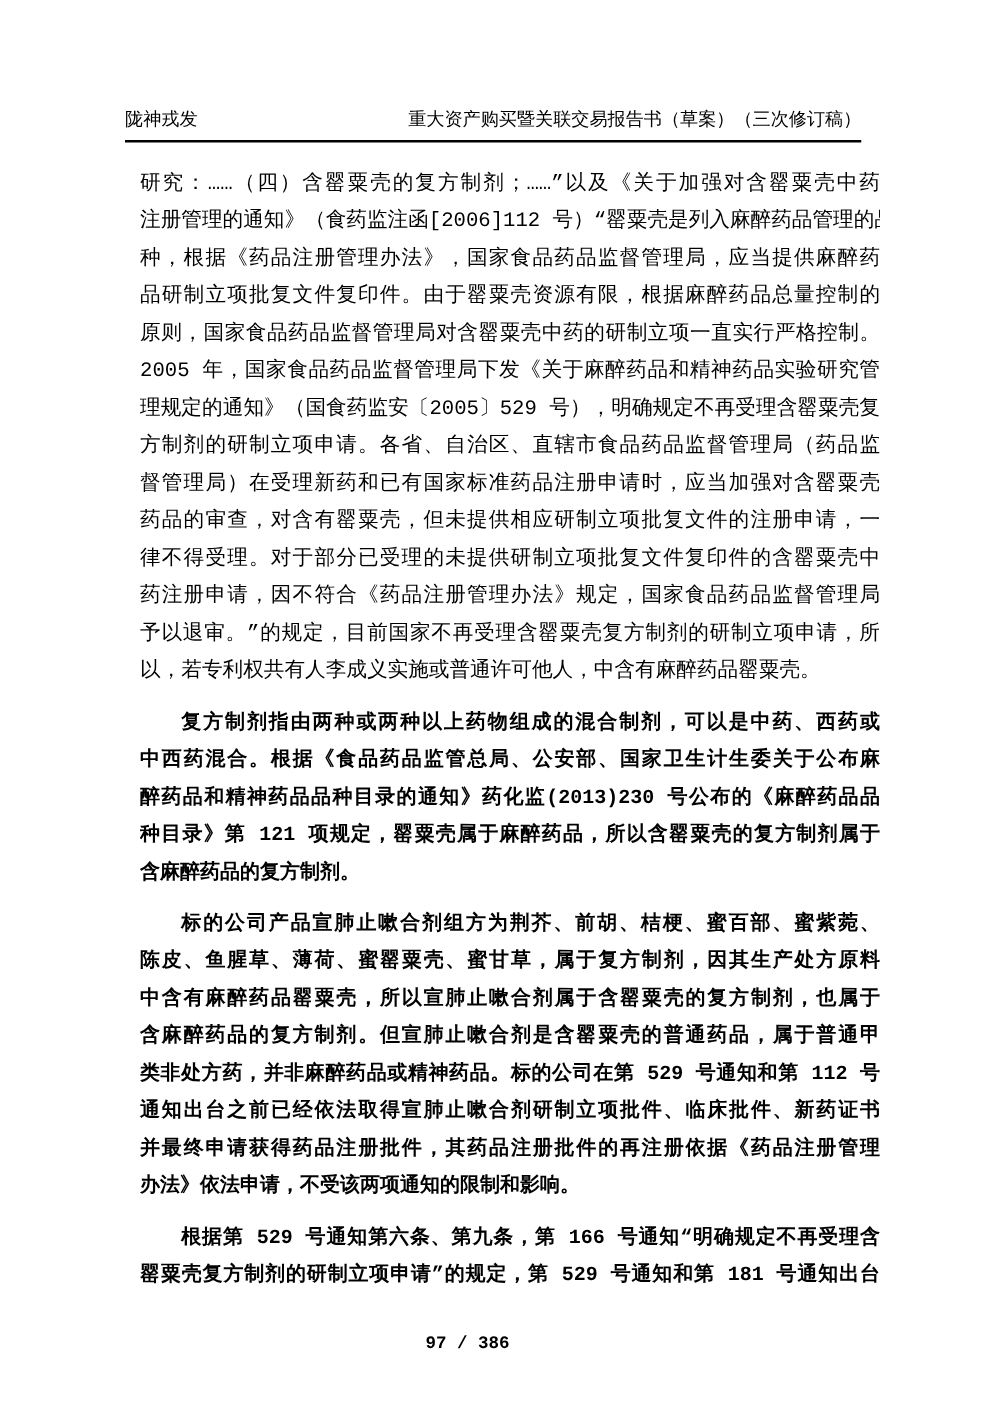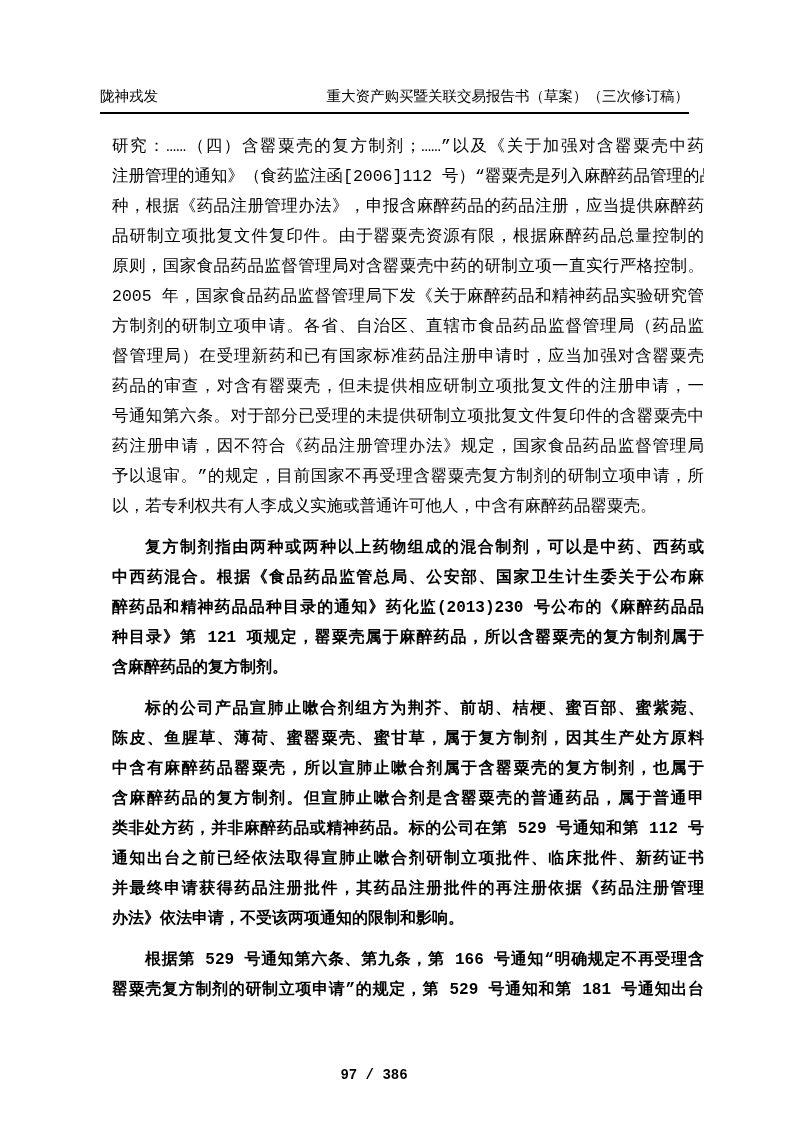--- a/index.html
+++ b/index.html
@@ -77,28 +77,29 @@
   <div class="header">
     <span class="h-left">陇神戎发</span>
     <span class="h-right">重大资产购买暨关联交易报告书（草案）（三次修订稿）</span>
   </div>
 
   <div class="doc-body">
 
     <div class="para">
       <div class="line">研究：……（四）含罂粟壳的复方制剂；……”以及《关于加强对含罂粟壳中药</div>
       <div class="line">注册管理的通知》（食药监注函[2006]112 号）“罂粟壳是列入麻醉药品管理的品</div>
-      <div class="line">种，根据《药品注册管理办法》，申报含麻醉药品的药品注册，应当提供麻醉药</div>
+      <div class="line">种，根据《药品注册管理办法》，国家食品药品监督管理局，应当提供麻醉药</div>
       <div class="line">品研制立项批复文件复印件。由于罂粟壳资源有限，根据麻醉药品总量控制的</div>
       <div class="line">原则，国家食品药品监督管理局对含罂粟壳中药的研制立项一直实行严格控制。</div>
       <div class="line">2005 年，国家食品药品监督管理局下发《关于麻醉药品和精神药品实验研究管</div>
+      <div class="line">理规定的通知》（国食药监安〔2005〕529 号），明确规定不再受理含罂粟壳复</div>
       <div class="line">方制剂的研制立项申请。各省、自治区、直辖市食品药品监督管理局（药品监</div>
       <div class="line">督管理局）在受理新药和已有国家标准药品注册申请时，应当加强对含罂粟壳</div>
       <div class="line">药品的审查，对含有罂粟壳，但未提供相应研制立项批复文件的注册申请，一</div>
-      <div class="line">号通知第六条。对于部分已受理的未提供研制立项批复文件复印件的含罂粟壳中</div>
+      <div class="line">律不得受理。对于部分已受理的未提供研制立项批复文件复印件的含罂粟壳中</div>
       <div class="line">药注册申请，因不符合《药品注册管理办法》规定，国家食品药品监督管理局</div>
       <div class="line">予以退审。”的规定，目前国家不再受理含罂粟壳复方制剂的研制立项申请，所</div>
       <div class="line end">以，若专利权共有人李成义实施或普通许可他人，中含有麻醉药品罂粟壳。</div>
     </div>
 
     <div class="para bold">
       <div class="line indent">复方制剂指由两种或两种以上药物组成的混合制剂，可以是中药、西药或</div>
       <div class="line">中西药混合。根据《食品药品监管总局、公安部、国家卫生计生委关于公布麻</div>
       <div class="line">醉药品和精神药品品种目录的通知》药化监(2013)230 号公布的《麻醉药品品</div>
       <div class="line">种目录》第 121 项规定，罂粟壳属于麻醉药品，所以含罂粟壳的复方制剂属于</div>

